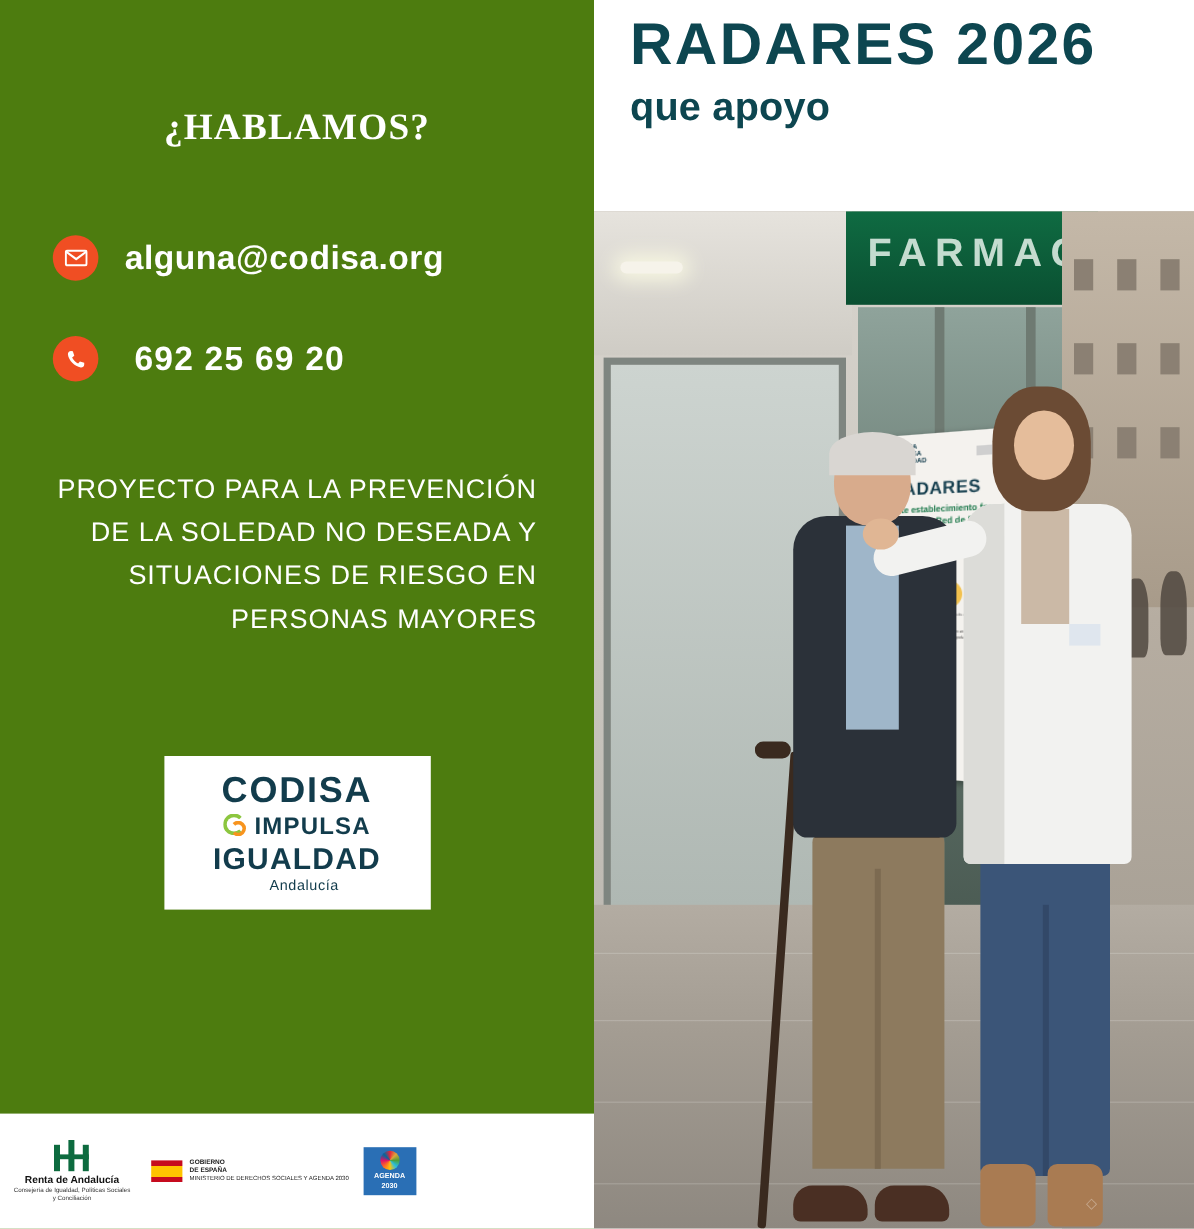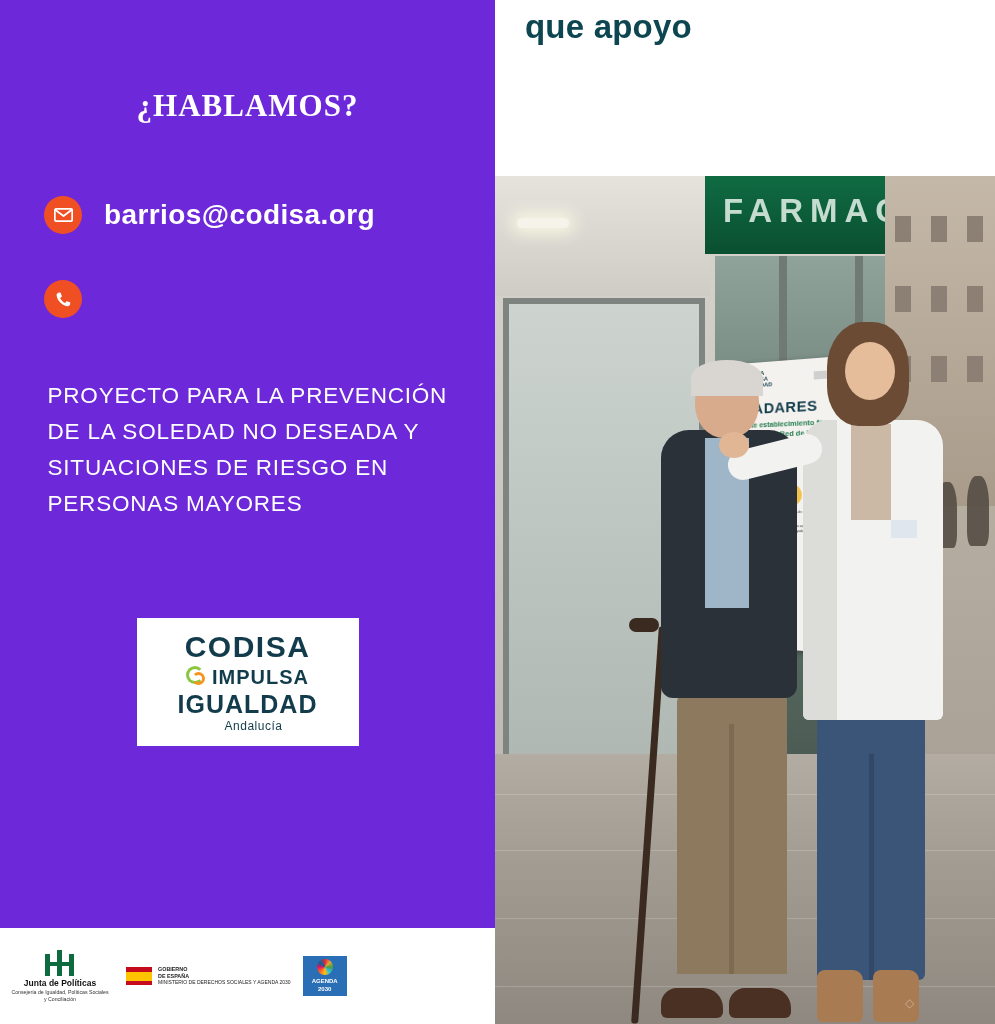--- a/index.html
+++ b/index.html
@@ -14,21 +14,21 @@
     width: 995px; height: 1024px;
     display: flex;
     background: #ffffff;
   }
 
   
   .left {
     position: relative;
     width: 495px;
     height: 1024px;
-    background: #6d28d9;
+    background: #4d7c0f;
     display: flex;
     flex-direction: column;
     align-items: center;
   }
   .hablamos {
     margin-top: 88px;
     color: #ffffff;
     font-family: "Liberation Serif", serif;
     font-weight: bold;
     font-size: 31px;
@@ -57,23 +57,23 @@
   .ctext {
     color: #ffffff;
     font-size: 28px;
     font-weight: bold;
     letter-spacing: 0.4px;
     margin-left: 22px;
   }
   .ctext.phone { margin-left: 30px; letter-spacing: 1px; }
 
   .descr {
-    margin-top: 14px;
+    margin-top: 26px;
     width: 400px;
-    text-align: left;
+    text-align: right;
     color: #ffffff;
     font-size: 22.5px;
     line-height: 36px;
     letter-spacing: 0.8px;
   }
 
   .logo-card {
     margin-top: 96px;
     width: 222px;
     height: 128px;
@@ -447,29 +447,30 @@
 
     <div class="contact-block">
 
       <div class="contact-row">
         <span class="cicon">
           <svg width="19" height="14" viewBox="0 0 19 14">
             <rect x="0.8" y="0.8" width="17.4" height="12.4" rx="1.6" fill="none" stroke="#ffffff" stroke-width="1.8"></rect>
             <path d="M1.5 2 L9.5 8 L17.5 2" fill="none" stroke="#ffffff" stroke-width="1.8" stroke-linecap="round" stroke-linejoin="round"></path>
           </svg>
         </span>
-        <span class="ctext">barrios@codisa.org</span>
+        <span class="ctext">alguna@codisa.org</span>
       </div>
 
       <div class="contact-row">
         <span class="cicon">
           <svg width="17" height="17" viewBox="0 0 17 17">
             <path d="M4.2 1.6 C2.6 1.6 1.4 3 1.6 4.4 C2.2 9.3 7.1 14.4 12.3 15.2 C13.7 15.4 15.2 14.3 15.2 12.7 L15.2 11.3 L11.6 10.2 L10.1 12 C8.1 11 6 8.9 5.1 6.9 L6.9 5.4 L5.7 1.8 Z" fill="#ffffff"></path>
           </svg>
         </span>
+        <span class="ctext phone">692 25 69 20</span>
       </div>
 
     </div>
 
     <div class="descr">PROYECTO PARA LA PREVENCIÓN DE LA SOLEDAD NO DESEADA Y SITUACIONES DE RIESGO EN PERSONAS MAYORES</div>
 
     <div class="logo-card">
       <div class="logo-codisa">CODISA</div>
       <div class="logo-line2">
         <span class="logo-mark">
@@ -484,21 +485,21 @@
 
     <div class="footer">
 
       <div class="junta">
         <span class="junta-mark">
           <span class="bar" style="left:2px;top:4px;width:5px;height:22px;"></span>
           <span class="bar" style="left:14px;top:0px;width:5px;height:26px;"></span>
           <span class="bar" style="left:26px;top:4px;width:5px;height:22px;"></span>
           <span class="bar" style="left:2px;top:12px;width:29px;height:4px;"></span>
         </span>
-        <span class="junta-title">Junta de Políticas</span>
+        <span class="junta-title">Renta de Andalucía</span>
         <span class="junta-sub">Consejería de Igualdad, Políticas Sociales y Conciliación</span>
       </div>
 
       <div class="gob">
         <span class="gob-flag"></span>
         <span class="gob-text">
           <b>GOBIERNO</b><br>
           <b>DE ESPAÑA</b><br>
           <span>MINISTERIO DE DERECHOS SOCIALES Y AGENDA 2030</span>
         </span>
@@ -509,20 +510,21 @@
         <span>AGENDA</span>
         <span>2030</span>
       </div>
 
     </div>
   </div>
 
   <div class="right">
 
     <div class="head">
+      <h1>RADARES 2026</h1>
       <h2>que apoyo</h2>
     </div>
 
     <div class="photo">
 
       <div class="facade">
         <div class="ceiling">
           <div class="ceil-light"></div>
         </div>
         <div class="awning">

